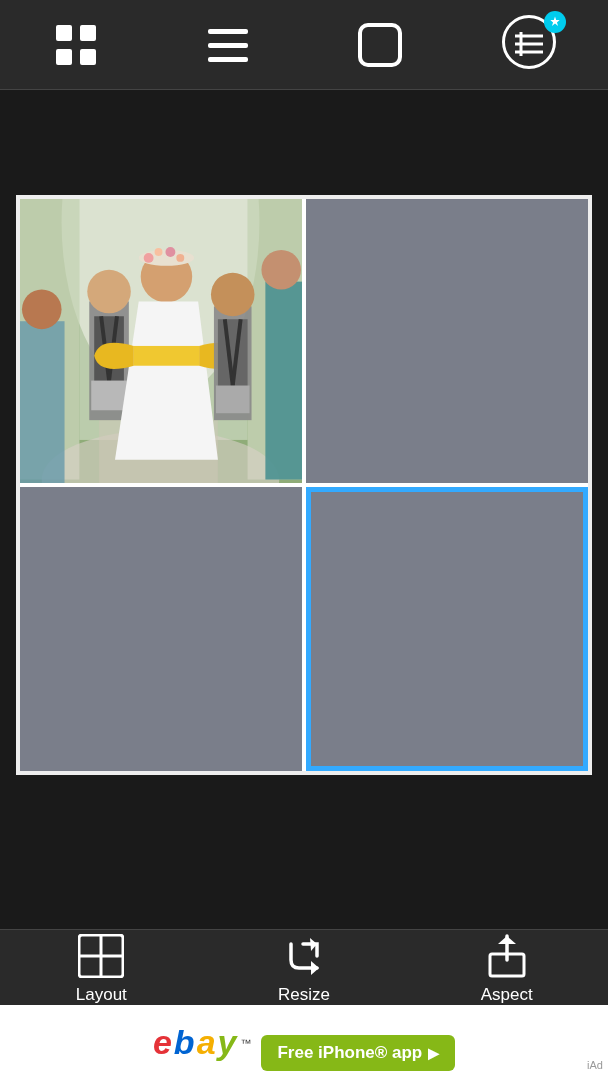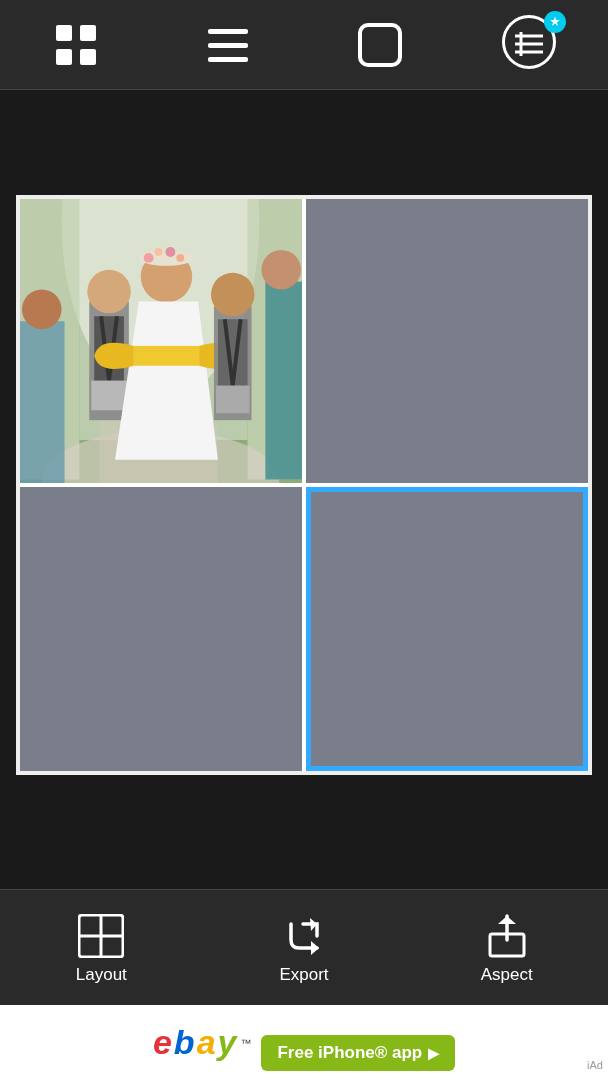--- a/index.html
+++ b/index.html
@@ -108,21 +108,21 @@
       height: 100%;
       background: linear-gradient(to bottom, #8ab87a 0%, #c8d8b8 15%, #e8f0e0 25%, #f5f5f0 40%, #e0e0d8 60%, #c8c8c0 70%, #d8c890 80%, #e8d870 90%, #d8c060 100%);
       position: relative;
     }
 
     
     #toolbar {
       position: absolute;
       bottom: 75px;
       width: 608px;
-      height: 116px;
+      height: 76px;
       background: #2a2a2a;
       display: flex;
       align-items: center;
       justify-content: space-around;
       border-top: 1px solid #444;
     }
 
     .toolbar-item {
       display: flex;
       flex-direction: column;
@@ -340,21 +340,21 @@
     <div class="toolbar-icon-area">
       <svg width="46" height="44" viewBox="0 0 46 44" xmlns="http://www.w3.org/2000/svg">
 
         <path d="M10 10 L10 26 Q10 34 18 34 L36 34" fill="none" stroke="white" stroke-width="3.5" stroke-linecap="round"></path>
         <polygon points="30,27 38,34 30,41" fill="white"></polygon>
 
         <path d="M22 10 L36 10 L36 22" fill="none" stroke="white" stroke-width="3.5" stroke-linecap="round"></path>
         <polygon points="29,4 36,10 30,17" fill="white"></polygon>
       </svg>
     </div>
-    <span class="toolbar-label">Export</span>
+    <span class="toolbar-label">Resize</span>
   </div>
 
 
   <div class="toolbar-item">
     <div class="toolbar-icon-area">
       <svg width="46" height="44" viewBox="0 0 46 44" xmlns="http://www.w3.org/2000/svg">
 
         <rect x="6" y="20" width="34" height="22" rx="2" fill="none" stroke="white" stroke-width="3"></rect>
         <line x1="23" y1="2" x2="23" y2="26" stroke="white" stroke-width="3.5" stroke-linecap="round"></line>
         <polygon points="14,10 23,2 32,10" fill="white"></polygon>

